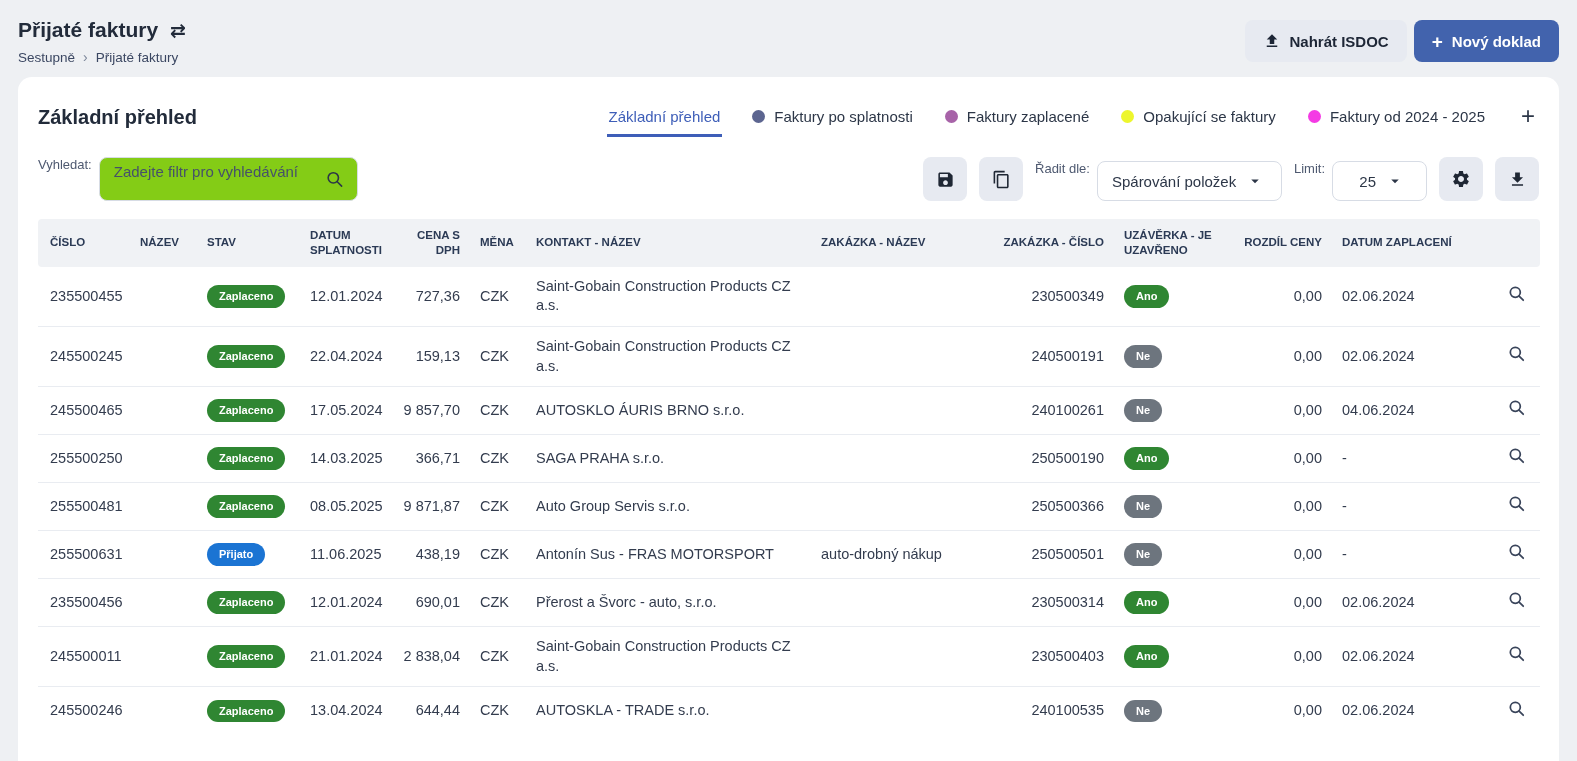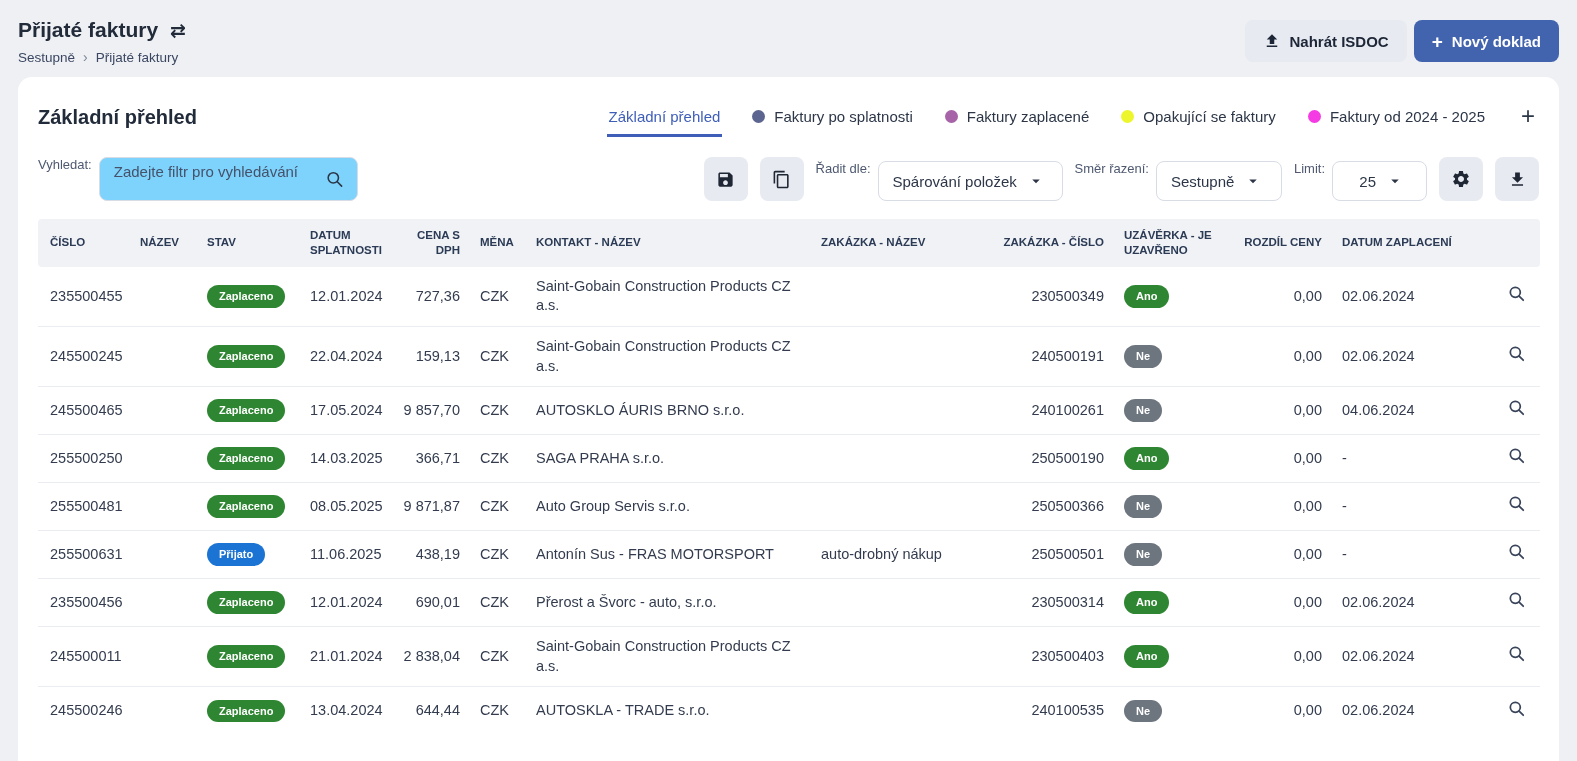--- a/index.html
+++ b/index.html
@@ -33,21 +33,21 @@
   .tab.active { color: #3e5eb8; border-bottom-color: #3e5eb8; }
   .tab-dot { width: 13px; height: 13px; border-radius: 50%; flex: 0 0 auto; }
   .add-tab { font-size: 24px; font-weight: 400; color: #2b3647; cursor: pointer; padding: 0 4px 8px 6px; line-height: 1; }
   
   .filters { display: flex; align-items: flex-end; gap: 12px; margin-top: 20px; }
   .field { display: flex; flex-direction: row; gap: 7px; }
   .field-label { font-size: 13px; color: #4e5970; }
   .search-field { flex: 1; }
   .input-wrap { position: relative; }
   .search-input { width: 100%; height: 44px; border: 1px solid #d7dce5; border-radius: 8px;
-                  padding: 0 44px 16px 14px; font-size: 15px; color: #2c3647; font-family: inherit; background: #7dd3fc; }
+                  padding: 0 44px 16px 14px; font-size: 15px; color: #2c3647; font-family: inherit; background: #84cc16; }
   .search-input::placeholder { color: #46516a; opacity: 1; }
   .input-search-icon { position: absolute; right: 14px; top: 50%; transform: translateY(-50%); color: #2c3647; display: flex; }
   .icon-btn { width: 44px; height: 44px; flex: 0 0 44px; border: none; border-radius: 8px; background: #e7eaf1;
               color: #1f2734; display: flex; align-items: center; justify-content: center; cursor: pointer; }
   .select { height: 40px; border: 1px solid #d7dce5; border-radius: 8px; background: #fff;
             display: flex; align-items: center; justify-content: space-between; gap: 10px;
             padding: 0 22px 0 14px; font-size: 15px; color: #2c3647; cursor: pointer; white-space: nowrap; }
   .w-sort { width: 185px; } .w-dir { width: 126px; } .w-limit { width: 95px; justify-content: flex-end; }
   .caret { display: flex; color: #2c3647; }
   
@@ -161,31 +161,20 @@
       <div class="select w-sort">
         <span>Spárování položek</span>
         <span class="caret">
           <svg width="18" height="18" viewBox="0 0 24 24" fill="currentColor">
               <path d="M7 10l5 5 5-5z"></path>
             </svg>
         </span>
       </div>
     </div>
 
-    <div class="field">
-      <span class="field-label">Směr řazení:</span>
-      <div class="select w-dir">
-        <span>Sestupně</span>
-        <span class="caret">
-          <svg width="18" height="18" viewBox="0 0 24 24" fill="currentColor">
-              <path d="M7 10l5 5 5-5z"></path>
-            </svg>
-        </span>
-      </div>
-    </div>
 
     <div class="field">
       <span class="field-label">Limit:</span>
       <div class="select w-limit">
         <span>25</span>
         <span class="caret">
           <svg width="18" height="18" viewBox="0 0 24 24" fill="currentColor">
               <path d="M7 10l5 5 5-5z"></path>
             </svg>
         </span>

